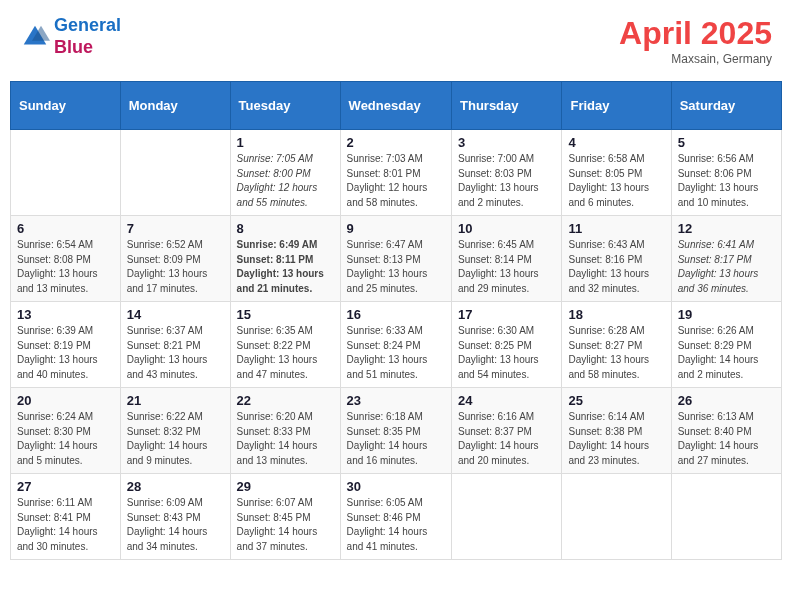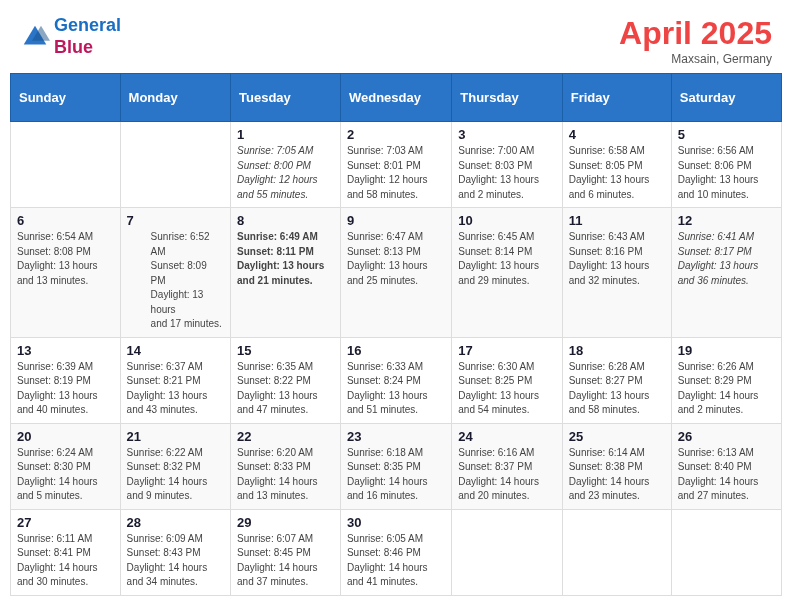--- a/index.html
+++ b/index.html
@@ -7,21 +7,21 @@
       font-family: Arial, sans-serif;
       background: #fff;
       width: 792px;
       min-height: 612px;
       padding: 10px;
     }
     .header-area {
       display: flex;
       justify-content: space-between;
       align-items: flex-start;
-      margin-bottom: 2px;
+      margin-bottom: 10px;
       padding: 5px 10px;
     }
     .logo {
       display: flex;
       align-items: center;
     }
     .logo-text {
       font-size: 18px;
       font-weight: bold;
       color: #1a1a2e;
@@ -168,21 +168,21 @@
       <tr class="row-shade">
         <td>
           <span class="day-number">6</span>
           <div class="day-info" style="white-space: pre-line;">Sunrise: 6:54 AM
 Sunset: 8:08 PM
 Daylight: 13 hours
 and 13 minutes.</div>
         </td>
         <td>
           <span class="day-number">7</span>
-          <div class="day-info" style="white-space: pre-line; margin-left: 24px;">Sunrise: 6:52 AM
+          <div class="day-info" style="white-space: pre-line;">Sunrise: 6:52 AM
 Sunset: 8:09 PM
 Daylight: 13 hours
 and 17 minutes.</div>
         </td>
         <td>
           <span class="day-number">8</span>
           <div class="day-info" style="white-space: pre-line; font-weight: bold;">Sunrise: 6:49 AM
 Sunset: 8:11 PM
 Daylight: 13 hours
 and 21 minutes.</div>

